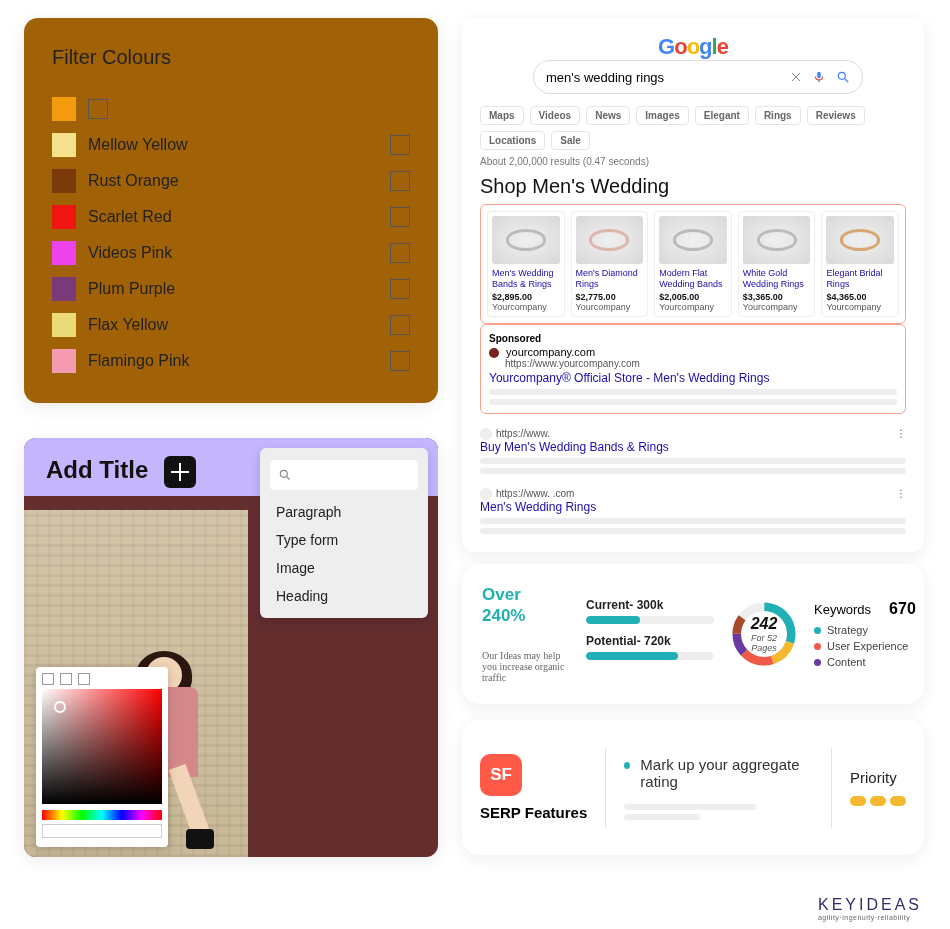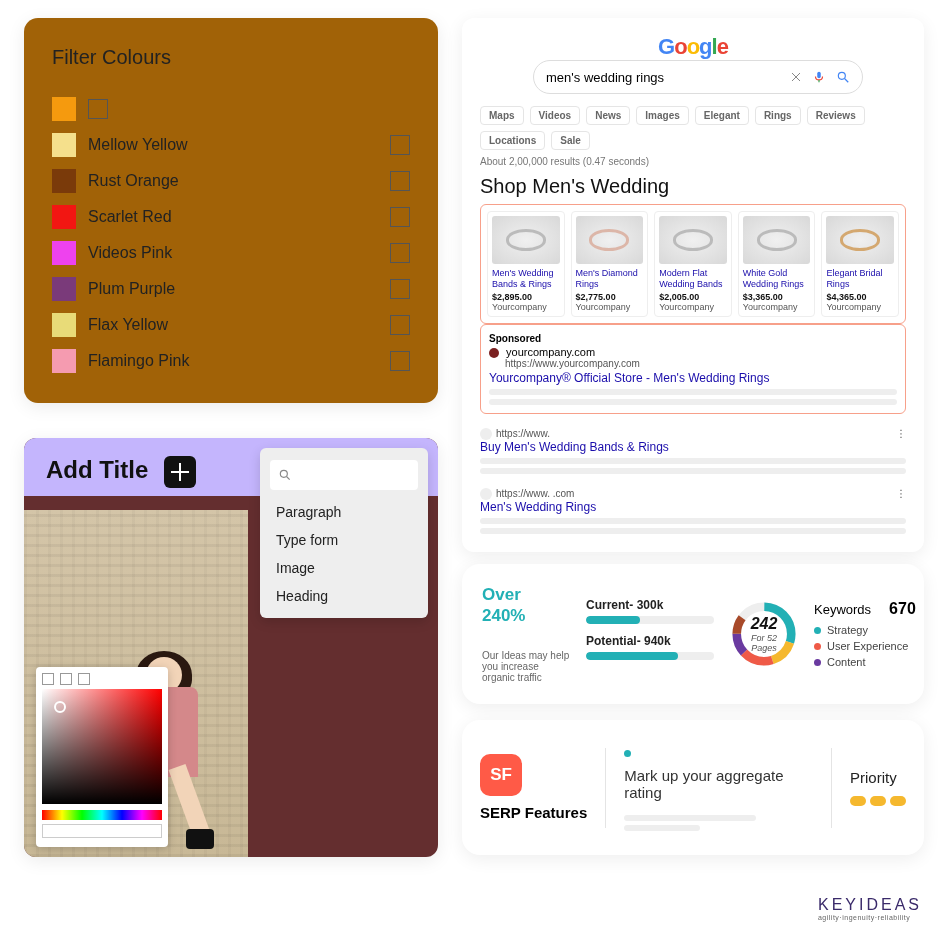--- a/index.html
+++ b/index.html
@@ -65,40 +65,40 @@
 .result { margin-top: 14px; font-size: 11px; }
 .result-url { color: #555; font-size: 10px; display:flex; align-items:center; gap:4px; }
 .result-dot { width:12px; height:12px; background:#eee; border-radius:50%; }
 .result-link { color: #1a0dab; font-size: 12px; }
 .skel { height: 6px; background: #eee; border-radius: 3px; margin-top: 4px; }
 .skel.short { width: 40%; }
 
 
 .stats-card { position: absolute; left: 462px; top: 564px; width: 462px; height: 140px; background: #fff; border-radius: 18px; box-shadow: 0 4px 18px rgba(0,0,0,.07); padding: 16px 20px; display: flex; align-items: center; gap: 14px; }
 .stats-pct { color: #22b0b5; font-weight: 700; font-size: 17px; line-height: 1.2; }
-.stats-desc { font-size: 10px; color: #666; margin-top: 24px; width: 90px; }
+.stats-desc { font-size: 10px; color: #666; margin-top: 24px; width: 90px; font-family: Liberation Serif, serif; }
 .bars { font-size: 12px; color: #222; }
 .bar-row { margin-bottom: 10px; }
 .bar-track { width: 128px; height: 8px; background: #eee; border-radius: 4px; margin-top: 4px; overflow: hidden; }
 .bar-fill { height: 100%; background: #22b0b5; border-radius: 4px; }
 .donut-wrap { text-align: center; font-size: 9px; color: #555; position:relative; }
 .donut-center { position:absolute; left:50%; top:50%; transform:translate(-50%,-50%);font-style:italic; }
 .donut-center b { font-size:16px; color:#111; display:block; }
 .keywords { font-size: 13px; }
 .keywords b { font-size: 16px; margin-left: 18px; }
 .legend { font-size: 11px; color: #444; margin-top: 6px; }
 .legend-item { display:flex; align-items:center; gap:6px; margin-top:4px; }
 .ldot { width:7px; height:7px; border-radius:50%; }
 
 
 .serp-card { position: absolute; left: 462px; top: 720px; width: 462px; height: 135px; background: #fff; border-radius: 18px; box-shadow: 0 4px 18px rgba(0,0,0,.07); padding: 18px; display: flex; align-items: center; gap: 18px; }
 .serp-icon { width: 42px; height: 42px; background: #ff5a47; border-radius: 10px; color: #fff; font-weight: 700; display: flex; align-items: center; justify-content: center; font-size: 17px; }
 .serp-label { font-weight: 700; font-size: 15px; margin-top: 8px; }
 .serp-divider { width: 1px; height: 80px; background: #e4e4e4; }
-.serp-feature { font-size: 15px; color: #333; display: flex; align-items: flex-start; gap: 10px; flex-direction: column; }
+.serp-feature { font-size: 15px; color: #333; display: flex; align-items: flex-start; gap: 10px; }
 .serp-feature .ldot { margin-top: 6px; }
 .priority { font-size: 15px; color: #222; }
 .dots-row { display:flex; gap:4px; margin-top:10px; }
 .pill { width:16px; height:10px; border-radius:5px; background:#f5b82e; }
 
 
 .brand { position: absolute; right: 28px; bottom: 8px; font-size: 16px; letter-spacing: 3px; color: #3a2a6a; }
 .brand .tag { display:block; font-size: 7px; letter-spacing: 0.5px; color: #666; }
 
 svg { display:block; }
@@ -313,21 +313,21 @@
     <div class="stats-desc">Our Ideas may help you increase organic traffic</div>
   </div>
   <div class="bars">
     <div class="bar-row">
       <b>Current- 300k</b>
       <div class="bar-track">
           <div class="bar-fill" id="bar-current" style="width: 42%;"></div>
         </div>
     </div>
     <div class="bar-row">
-      <b>Potential- 940k</b>
+      <b>Potential- 720k</b>
       <div class="bar-track">
           <div class="bar-fill" id="bar-potential" style="width: 72%;"></div>
         </div>
     </div>
   </div>
   <div class="donut-wrap">
     <svg width="72" height="72" viewBox="0 0 42 42">
       <circle cx="21" cy="21" r="15.9" fill="none" stroke="#eee" stroke-width="5"></circle>
       <circle cx="21" cy="21" r="15.9" fill="none" stroke="#22b0b5" stroke-width="5" stroke-dasharray="30 70" stroke-dashoffset="25"></circle>
       <circle cx="21" cy="21" r="15.9" fill="none" stroke="#f5b82e" stroke-width="5" stroke-dasharray="15 85" stroke-dashoffset="95"></circle>

